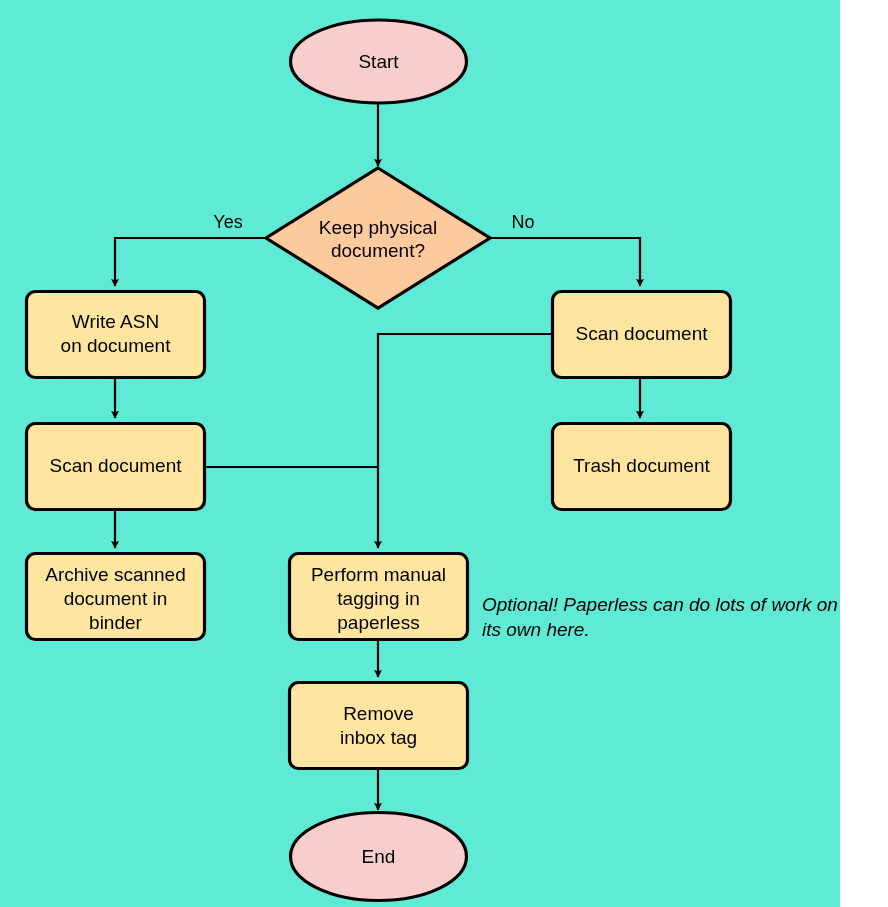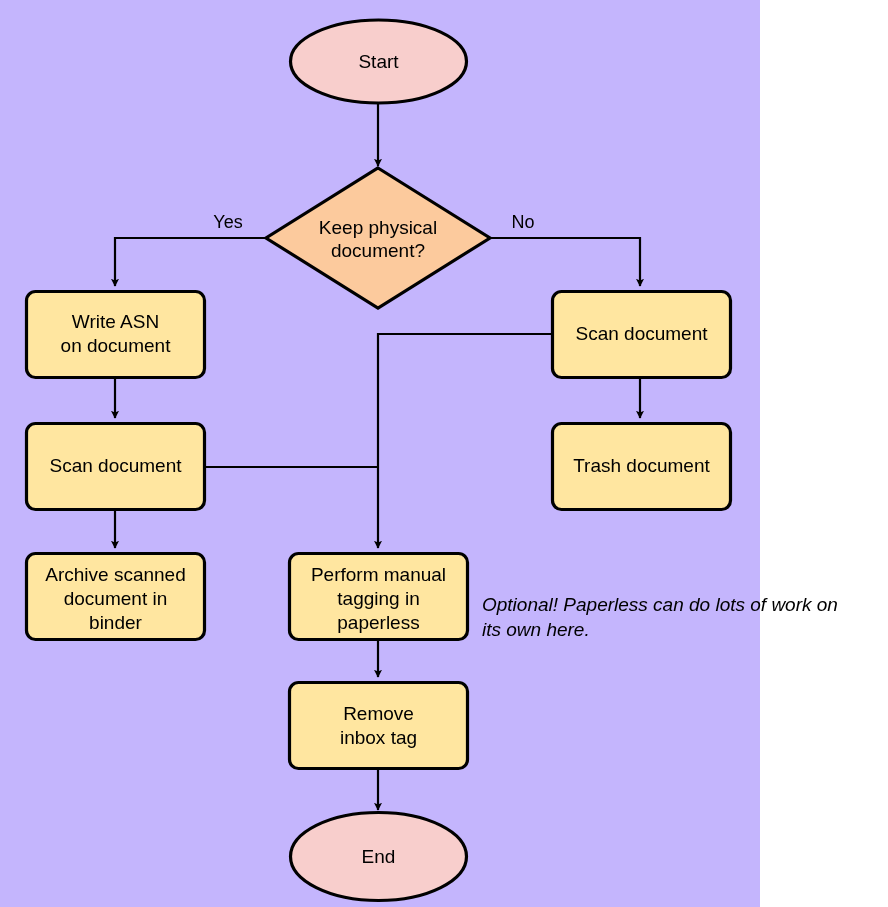--- a/index.html
+++ b/index.html
@@ -8,23 +8,23 @@
     background: #ffffff;
   }
   body {
     width: 888px;
     height: 907px;
     font-family: "Liberation Sans", sans-serif;
     overflow: hidden;
   }
   #flowchart-root {
     position: relative;
-    width: 760px;
+    width: 840px;
     height: 907px;
-    background: #c4b5fd;
+    background: #5eead4;
   }
   svg.fc {
     position: absolute;
     left: 0;
     top: 0;
     width: 888px;
     height: 907px;
   }
   .node-label {
     font-family: "Liberation Sans", sans-serif;

